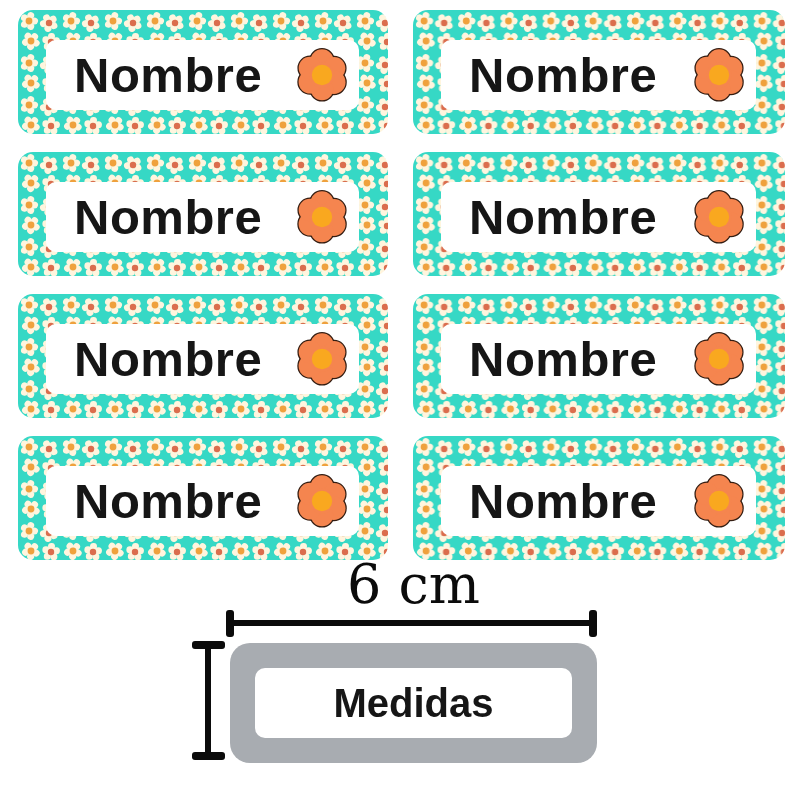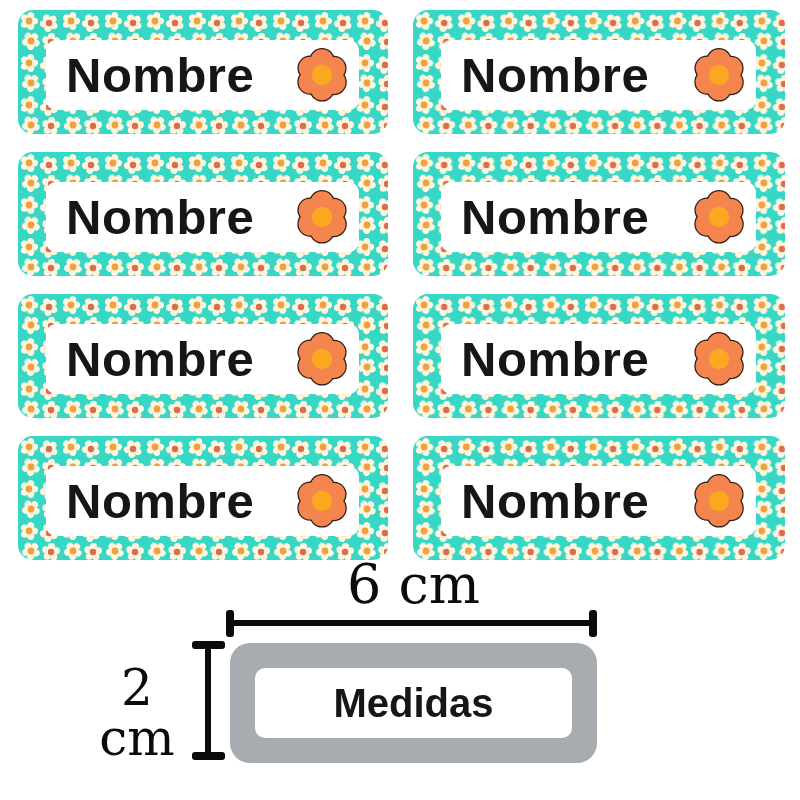--- a/index.html
+++ b/index.html
@@ -51,21 +51,21 @@
     bottom: 24px;
     background: #ffffff;
     border-radius: 10px;
     display: flex;
     align-items: center;
   }
   .name-text {
     font-size: 49px;
     font-weight: bold;
     color: #161616;
-    padding-left: 20px;
+    padding-left: 28px;
     line-height: 1;
     letter-spacing: 0.5px;
   }
   .accent-flower {
     position: absolute;
     right: 7px;
     top: 50%;
     transform: translateY(-50%);
     width: 60px;
     height: 60px;
@@ -280,21 +280,20 @@
     </div>
 
   </div>
 
   <div class="dim-label width-dim-label">6 cm</div>
 
   <div class="dim-bar h-dim-line"></div>
   <div class="dim-bar h-dim-cap-l"></div>
   <div class="dim-bar h-dim-cap-r"></div>
 
-  <div class="dim-label height-dim-label">2 cm</div>
 
   <div class="dim-bar v-dim-line"></div>
   <div class="dim-bar v-dim-cap-t"></div>
   <div class="dim-bar v-dim-cap-b"></div>
 
   <div class="measure-box">
     <div class="measure-panel">
       <span class="measure-text">Medidas</span>
     </div>
   </div>

